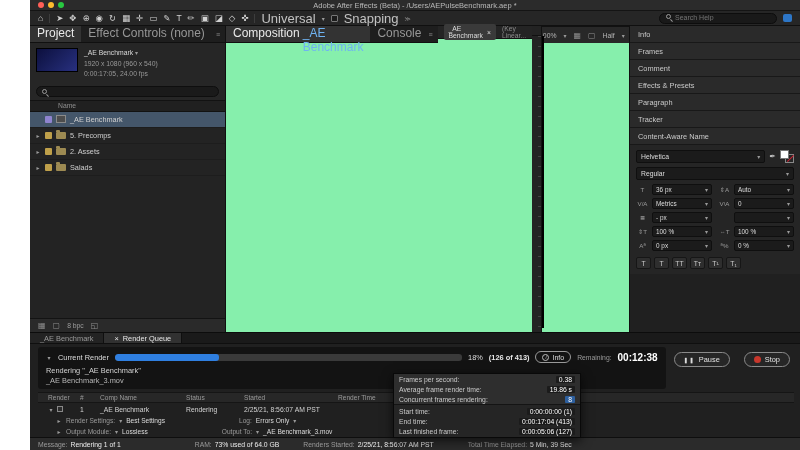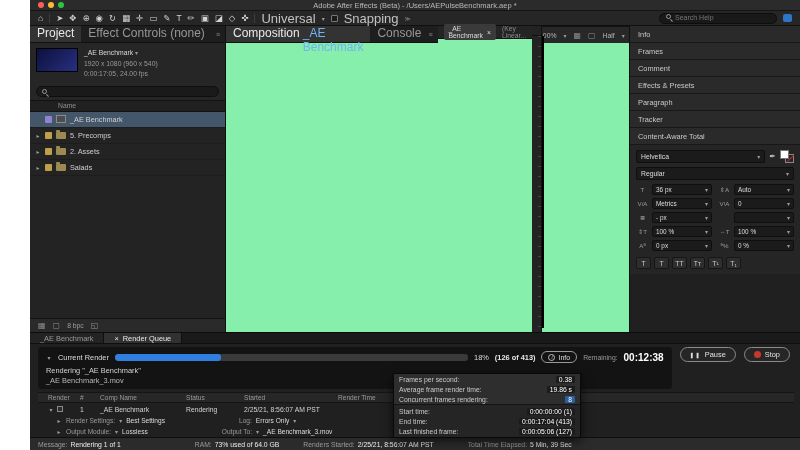--- a/index.html
+++ b/index.html
@@ -90,21 +90,21 @@
 .cr1{display:flex;align-items:center;gap:6px}
 .crlabel{font-size:7.4px;color:#ddd;white-space:nowrap}
 .pbar{flex:1;height:7px;background:#3a3a3a;border-radius:3px;overflow:hidden;min-width:110px}
 .pfill{height:100%;background:#2f7fe0;border-radius:3px;width:0}
 .pct{font-size:7.4px;color:#ddd}
 .frames{font-size:7.4px;color:#e8e8e8;font-weight:bold;white-space:nowrap}
 .ipill{border:1px solid #9a9a9a;border-radius:8px;height:12px;display:flex;align-items:center;gap:3px;padding:0 6px;font-size:7px;color:#ddd;white-space:nowrap}
 .icirc{width:7px;height:7px;border:1px solid #bbb;border-radius:50%;display:flex;align-items:center;justify-content:center;font-size:5px;color:#bbb;font-style:italic}
 .remlab{font-size:6.8px;color:#9a9a9a;white-space:nowrap}
 .rem{font-size:10px;color:#fff;font-weight:bold}
-.ctls{display:flex;gap:8px;margin-right:4px}
+.ctls{display:flex;gap:14px;margin-top:5px;margin-right:4px}
 .pillbtn{border:1px solid #8a8a8a;border-radius:9px;height:15px;display:flex;align-items:center;gap:4px;padding:0 9px;font-size:7.4px;color:#e2e2e2;background:#262626;white-space:nowrap}
 .pauseico{font-size:5.5px;letter-spacing:1px;color:#ddd}
 .stopico{width:7px;height:7px;border-radius:50%;background:#c8372c;flex:none}
 .cr2{font-size:7.4px;color:#d2d2d2;margin-top:3px}
 .cr3{font-size:7.4px;color:#b8b8b8;margin-top:1px}
 .rqhead{display:flex;height:11px;align-items:center;background:#272727;border-top:1px solid #151515;border-bottom:1px solid #151515;font-size:6.6px;color:#9a9a9a;margin-top:3px}
 .rqrow{display:flex;height:12px;align-items:center;font-size:6.8px;color:#d2d2d2}
 .rqsub{display:flex;height:11px;align-items:center;font-size:6.6px;color:#9a9a9a;padding-left:18px;gap:4px;white-space:nowrap}
 .subval{color:#dcdcdc}
 .co0{width:42px;padding-left:10px;display:flex;align-items:center;gap:3px}
@@ -328,21 +328,21 @@
       <div class="rrow">
           <span>Effects &amp; Presets</span>
         </div>
       <div class="rrow">
           <span>Paragraph</span>
         </div>
       <div class="rrow">
           <span>Tracker</span>
         </div>
       <div class="rrow">
-          <span>Content-Aware Total</span>
+          <span>Content-Aware Name</span>
         </div>
       <div class="charbody">
         <div class="frow">
           <div class="selbox" style="flex:1">
             <span>Helvetica</span>
             <span class="caret">▾</span>
           </div>
           <span class="eyed">✒</span>
           <div class="sw">
             <span class="swf"></span>

